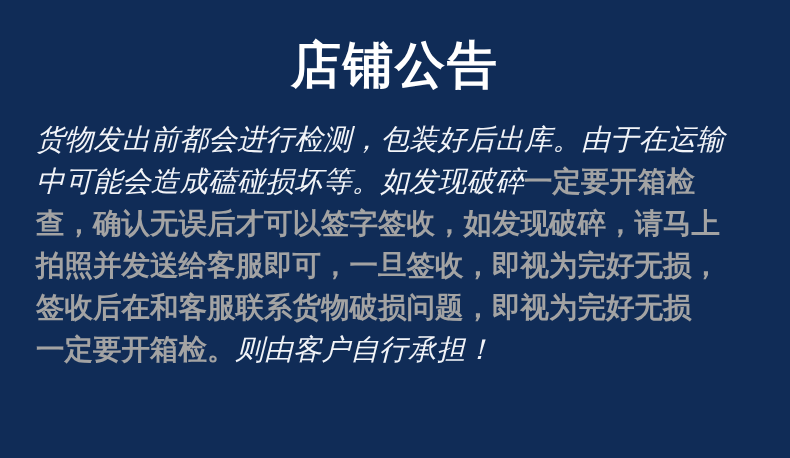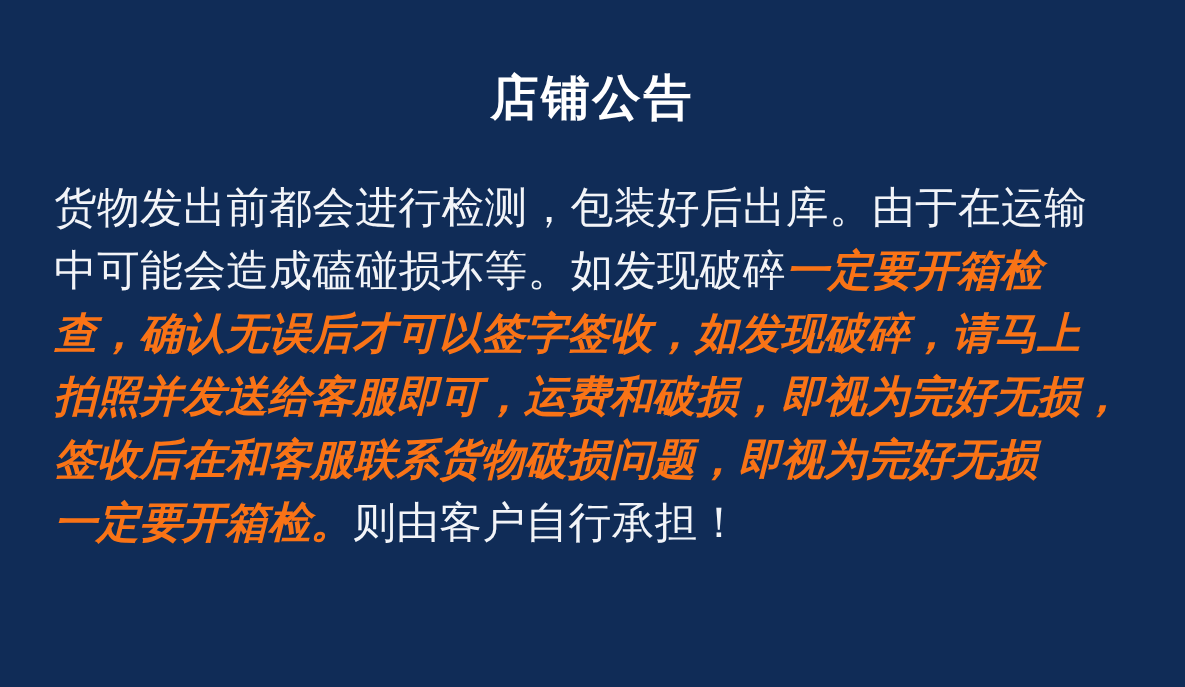--- a/index.html
+++ b/index.html
@@ -19,21 +19,21 @@
     background: #102c57;
     box-sizing: border-box;
   }
   #banner-title {
     position: absolute;
     top: 34px;
     left: 0;
     width: 790px;
     text-align: center;
     color: #ffffff;
-    font-size: 32px;
+    font-size: 50px;
     line-height: 62px;
     font-weight: bold;
     letter-spacing: 2px;
     font-family: "Liberation Sans", "DejaVu Sans", sans-serif;
   }
   #banner-body {
     position: absolute;
     top: 118px;
     left: 36px;
     width: 724px;
@@ -41,37 +41,37 @@
   .body-line {
     height: 42px;
     line-height: 42px;
     white-space: nowrap;
     font-size: 28.5px;
     letter-spacing: 0.2px;
   }
   .seg-white {
     color: #f2f4f8;
     font-weight: normal;
+    font-style: italic;
   }
   .seg-yellow {
-    color: #f97316;
+    color: #a3a3a3;
     font-weight: bold;
     letter-spacing: 0px;
-    font-style: italic;
   }
 </style>
 </head>
 <body>
 
 <div id="banner">
 
   <div id="banner-title">店铺公告</div>
 
   <div id="banner-body">
       <div class="body-line"><span class="seg-white">货物发出前都会进行检测，包装好后出库。由于在运输</span></div>
       <div class="body-line"><span class="seg-white">中可能会造成磕碰损坏等。如发现破碎</span><span class="seg-yellow">一定要开箱检</span></div>
       <div class="body-line"><span class="seg-yellow">查，确认无误后才可以签字签收，如发现破碎，请马上</span></div>
-      <div class="body-line"><span class="seg-yellow">拍照并发送给客服即可，运费和破损，即视为完好无损，</span></div>
+      <div class="body-line"><span class="seg-yellow">拍照并发送给客服即可，一旦签收，即视为完好无损，</span></div>
       <div class="body-line"><span class="seg-yellow">签收后在和客服联系货物破损问题，即视为完好无损</span></div>
       <div class="body-line"><span class="seg-yellow">一定要开箱检。</span><span class="seg-white">则由客户自行承担！</span></div>
     </div>
 
 </div>
 
 </body></html>

